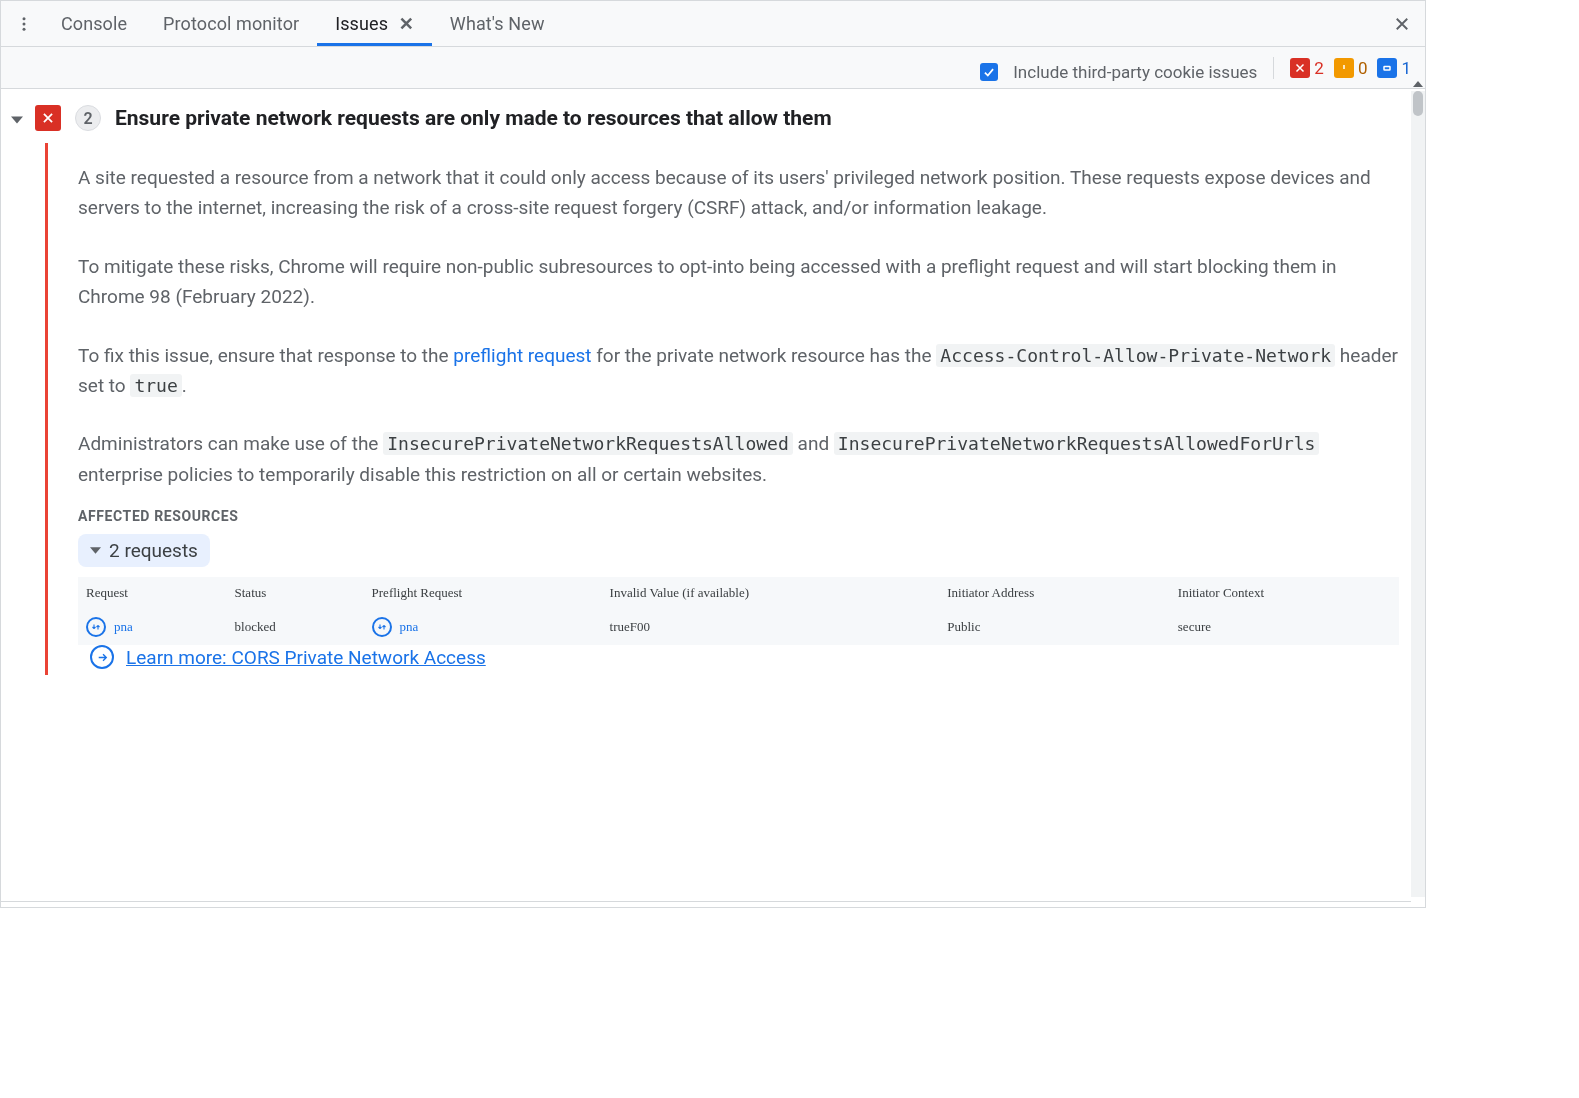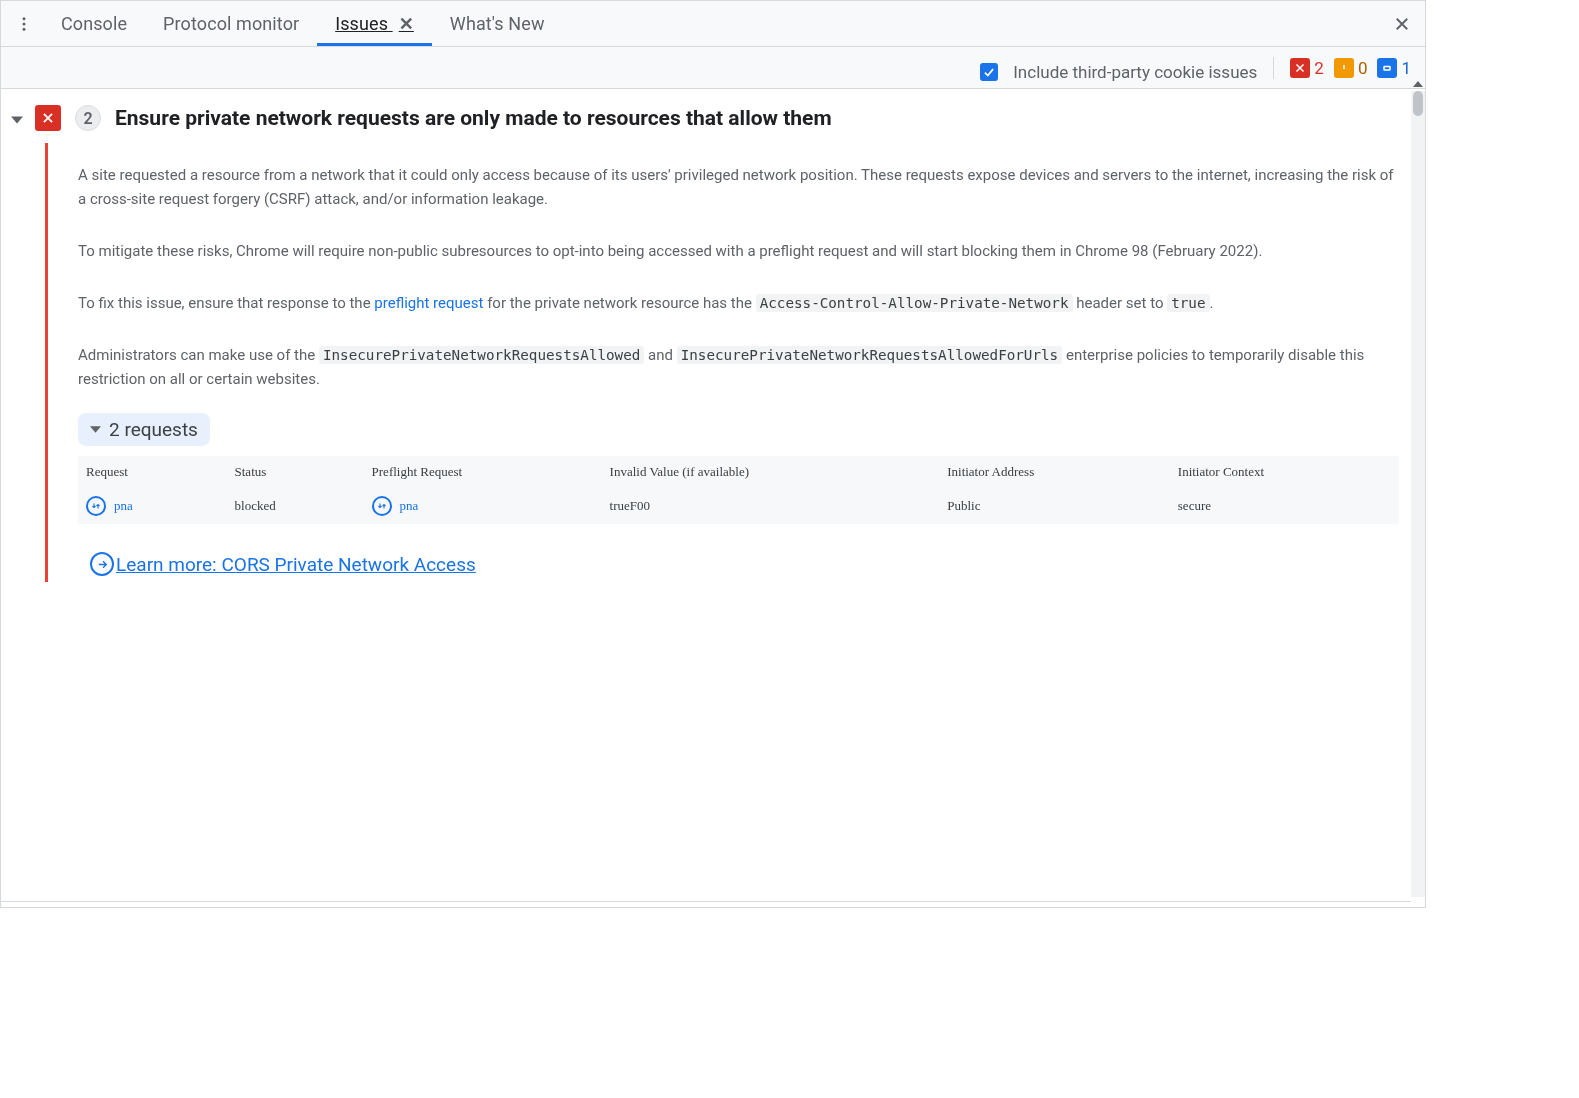--- a/index.html
+++ b/index.html
@@ -16,21 +16,21 @@
     --badge-bg:#ecedef;
   }
   html,body{margin:0;padding:0;font-family:"Segoe UI",Roboto,Arial,sans-serif;color:var(--text);background:#fff;font-size:18px;}
   *{box-sizing:border-box;}
 
   
   .tabbar{display:flex;align-items:center;height:46px;border-bottom:1px solid var(--border);background:#f8f9fa;padding:0 4px;}
   .kebab{width:26px;height:26px;display:flex;align-items:center;justify-content:center;margin:0 6px;border-radius:4px;color:var(--muted);}
   .kebab svg{width:18px;height:18px;}
   .tab{padding:10px 18px 11px;color:var(--muted);font-size:18px;letter-spacing:.1px;cursor:pointer;position:relative;}
-  .tab.active{color:var(--text);text-decoration:underline;}
+  .tab.active{color:var(--text);}
   .tab.active::after{content:"";position:absolute;left:0;right:0;bottom:-1px;height:3px;background:var(--blue);}
   .tab .close{margin-left:6px;color:var(--muted);font-weight:600;}
   .closebtn{margin-left:auto;width:38px;height:38px;display:flex;align-items:center;justify-content:center;color:var(--muted);}
   .closebtn svg{width:18px;height:18px;}
 
   
   .filterbar{display:flex;align-items:center;height:42px;border-bottom:1px solid var(--border);background:#f8f9fa;padding:0 14px 0 20px;gap:16px;justify-content:flex-end;font-size:17px;}
   .chk{display:flex;align-items:center;gap:15px;color:var(--muted);margin-top:8px;}
   .chkbox{width:18px;height:18px;border-radius:3px;background:var(--blue);display:flex;align-items:center;justify-content:center;}
   .chkbox svg{width:14px;height:14px;stroke:#fff;stroke-width:3;fill:none;}
@@ -48,39 +48,39 @@
   .expander{width:14px;padding-top:4px;color:var(--muted);cursor:pointer;}
   .expander svg{width:12px;height:12px;}
   .issue-wrap{flex:1;}
   .headrow{display:flex;align-items:center;gap:14px;}
   .headrow .badge-err{width:26px;height:26px;border-radius:3px;background:var(--red);display:flex;align-items:center;justify-content:center;}
   .headrow .badge-err svg{width:14px;height:14px;stroke:#fff;stroke-width:3;fill:none;}
   .count-pill{min-width:26px;height:26px;border-radius:13px;background:var(--badge-bg);color:var(--muted);display:flex;align-items:center;justify-content:center;font-size:16px;font-weight:600;border:1px solid #dadce0;}
   .issue-title{font-size:21px;font-weight:700;color:#202124;}
 
   .issue-body{margin-left:10px;border-left:3px solid #ea4335;padding:20px 10px 6px 30px;margin-top:12px;}
-  .para{color:#5f6368;font-size:15px;line-height:1.6;margin:0 0 28px;}
+  .para{color:#5f6368;font-size:19px;line-height:1.6;margin:0 0 28px;}
   .para:last-of-type{margin-bottom:18px;}
   a.link{color:var(--link);text-decoration:none;}
   code{font-family:Menlo,Consolas,monospace;background:var(--code-bg);padding:1px 4px;border-radius:3px;font-size:0.95em;color:#3c4043;}
   .section-h{font-size:14px;font-weight:700;letter-spacing:.6px;color:#5f6368;margin:8px 0 6px;}
 
   .disclosure{display:inline-flex;align-items:center;gap:8px;background:#e8f0fe;padding:5px 12px;border-radius:8px;color:#3c4043;font-size:19px;margin:4px 0 8px;cursor:pointer;}
   .disclosure svg{width:11px;height:11px;fill:#5f6368;}
 
   table.req{width:100%;border-collapse:collapse;font-size:13px;background:var(--row-bg-alt);margin-top:2px;font-family:Liberation Serif, serif;}
   table.req th{text-align:left;font-weight:400;color:#3c4043;padding:8px 18px 8px 8px;}
   table.req td{padding:8px 18px 8px 8px;color:#3c4043;vertical-align:middle;}
   .linkcell{display:flex;align-items:center;gap:8px;}
   .net-ic{width:20px;height:20px;border-radius:50%;border:2px solid var(--blue);display:flex;align-items:center;justify-content:center;color:var(--blue);flex:0 0 auto;}
   .net-ic svg{width:12px;height:12px;stroke:var(--blue);stroke-width:2.2;fill:none;}
   .linkcell a{color:var(--link);text-decoration:none;}
   .blocked{color:var(--red);}
 
-  .learn{display:flex;align-items:center;gap:2px;margin-top:28px;padding-left:12px;}
+  .learn{display:flex;align-items:center;gap:12px;padding-left:12px;}
   .learn .circ{width:24px;height:24px;border:2px solid var(--blue);border-radius:50%;display:flex;align-items:center;justify-content:center;color:var(--blue);}
   .learn .circ svg{width:13px;height:13px;stroke:var(--blue);stroke-width:2.5;fill:none;}
   .learn a{color:var(--link);font-size:19px;text-decoration:underline;}
 
   .sb{position:absolute;right:0;top:90px;bottom:10px;width:14px;background:#f1f3f4;}
   .sb .thumb{position:absolute;top:0;left:2px;right:2px;height:25px;background:#c0c4c8;border-radius:5px;}
   .sb .arrow{position:absolute;left:0;right:0;height:14px;display:flex;align-items:center;justify-content:center;}
   .sb .arrow svg{width:10px;height:10px;fill:#5f6368;}
   .page{position:relative;width:1426px;min-height:908px;border:1px solid var(--border);}
   .btm{position:absolute;left:0;right:14px;bottom:0;height:6px;border-top:1px solid var(--border);background:#fff;}
@@ -171,20 +171,21 @@
       <div class="issue-body">
         <p class="para">A site requested a resource from a network that it could only access because of its users' privileged network position. These requests expose devices and servers to the internet, increasing the risk of a cross-site request forgery (CSRF) attack, and/or information leakage.</p>
         <p class="para">To mitigate these risks, Chrome will require non-public subresources to opt-into being accessed with a preflight request and will start blocking them in Chrome 98 (February 2022).</p>
         <p class="para">
           <span>To fix this issue, ensure that response to the </span><a href="#" class="link">preflight request</a><span> for the private network resource has the </span><code>Access-Control-Allow-Private-Network</code><span> header set to </span><code>true</code><span>.</span>
         </p>
         <p class="para">
           <span>Administrators can make use of the </span><code>InsecurePrivateNetworkRequestsAllowed</code><span> and </span><code>InsecurePrivateNetworkRequestsAllowedForUrls</code><span> enterprise policies to temporarily disable this restriction on all or certain websites.</span>
         </p>
 
+        <div class="section-h">AFFECTED RESOURCES</div>
 
         <div class="disclosure">
           <svg viewBox="0 0 10 10">
               <path d="M0 2 L5 8 L10 2 Z"></path>
             </svg>
           <span>2 requests</span>
         </div>
 
         <table class="req">
           <thead>

